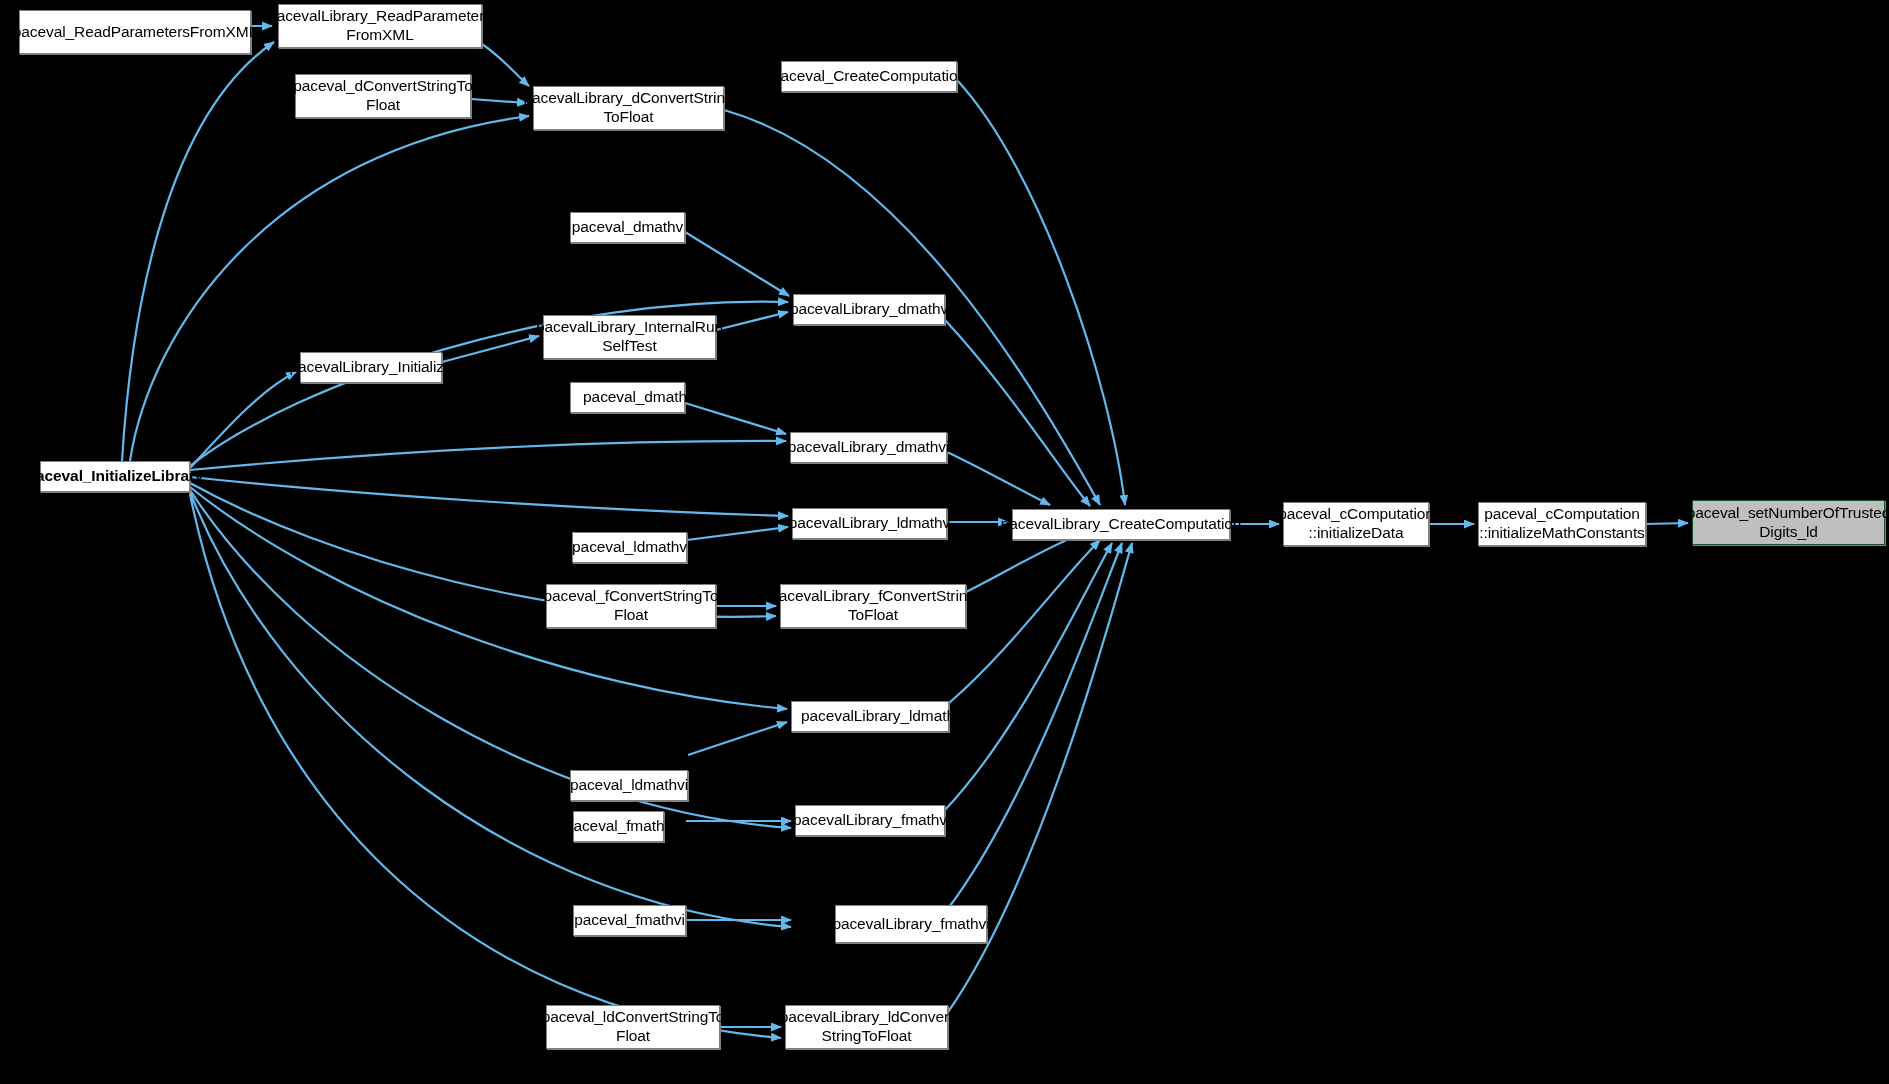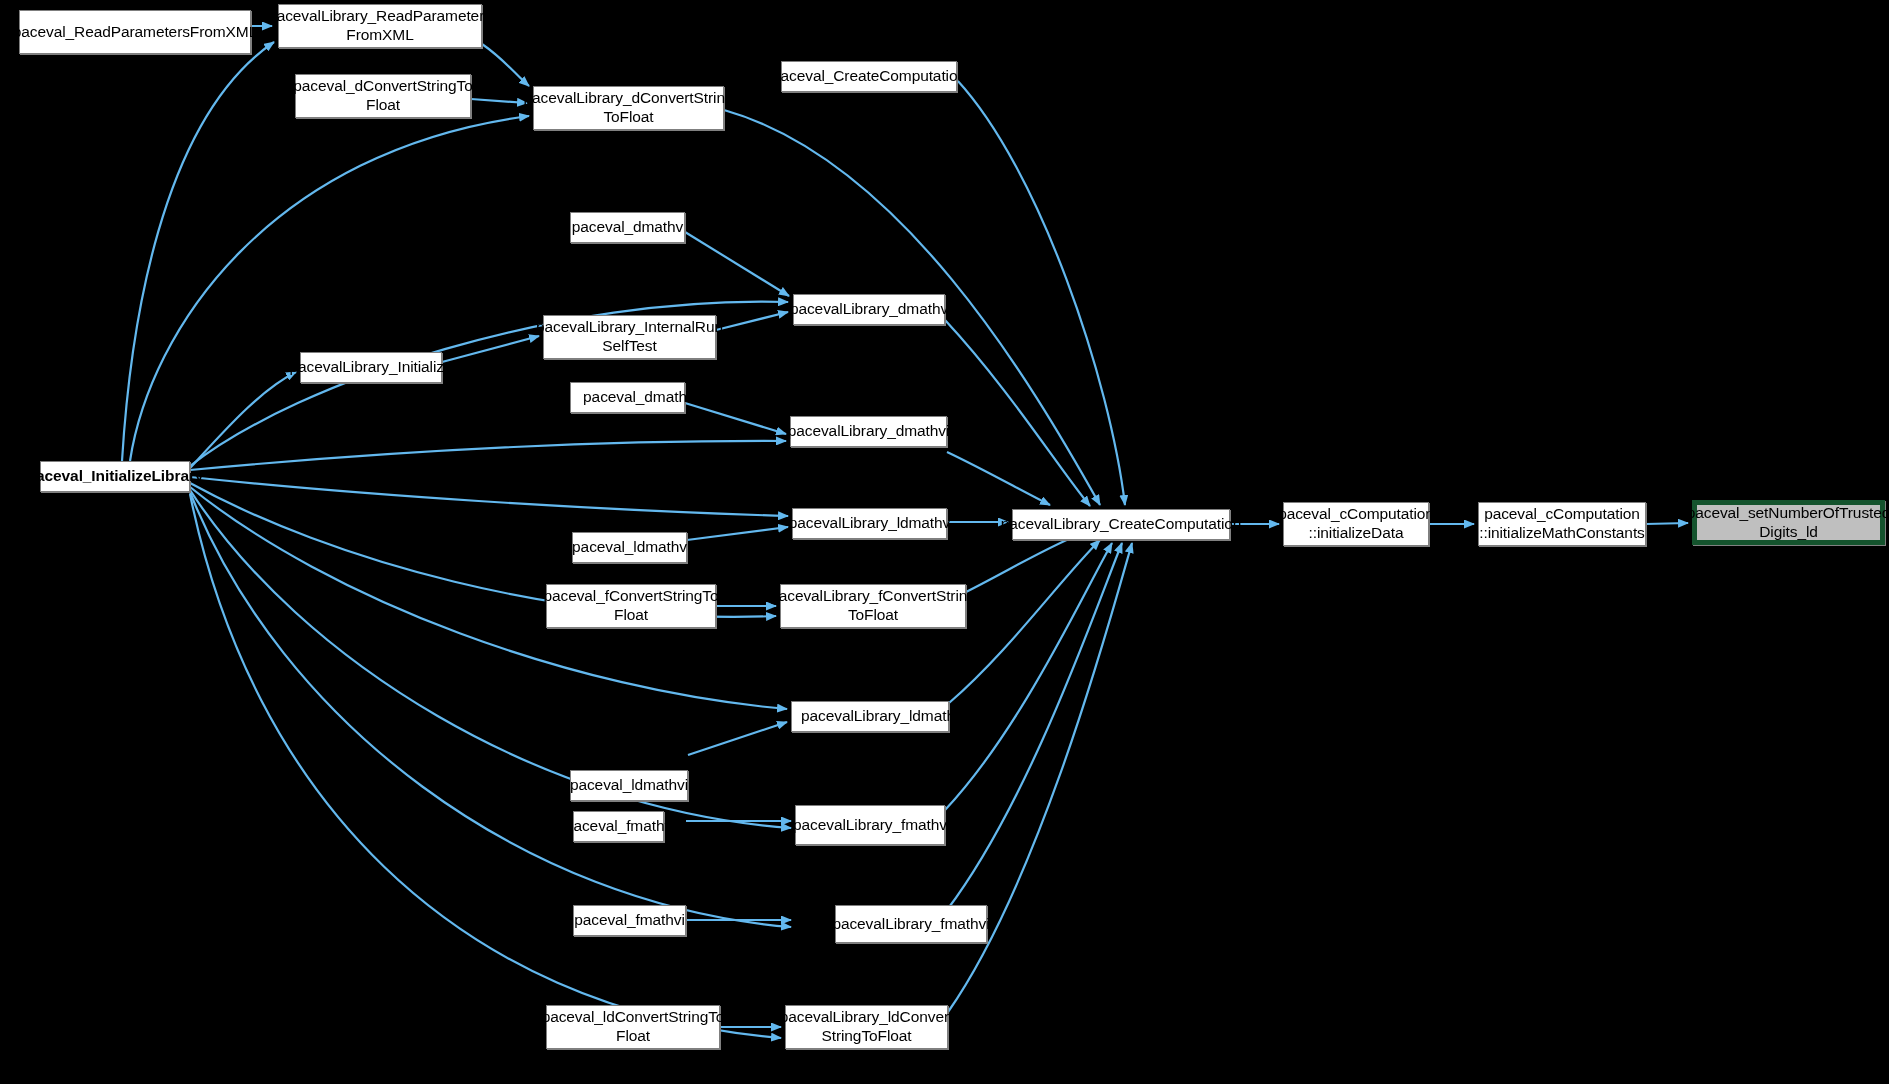--- a/index.html
+++ b/index.html
@@ -26,21 +26,21 @@
     justify-content:center;
     text-align:center;
     letter-spacing:-0.1px;
     white-space:pre-line;
     padding:0 5px;
     cursor:pointer;
     z-index:5;
   }
   .node.current{
     background:#bfbfbf;
-    border:5px solid #14532d;
+    border:1px solid #14532d;
   }
 </style>
 </head>
 <body>
 
 <div id="canvas">
   <svg id="edges" viewBox="0 0 1889 1084" xmlns="http://www.w3.org/2000/svg">
     <defs>
       <marker id="ah" markerWidth="11" markerHeight="9" refX="10" refY="4.5" orient="auto" markerUnits="userSpaceOnUse">
         <path d="M0,0 L11,4.5 L0,9 z" fill="#63b8ee"></path>
@@ -94,39 +94,39 @@
 Float</div>
       <div class="node" style="left: 533px; top: 86px; width: 191px; height: 44px;">pacevalLibrary_dConvertString
 ToFloat</div>
       <div class="node" style="left: 781px; top: 61px; width: 176px; height: 31px;">paceval_CreateComputation</div>
       <div class="node" style="left: 570px; top: 212px; width: 115px; height: 31px;">paceval_dmathv</div>
       <div class="node" style="left: 793px; top: 294px; width: 152px; height: 31px;">pacevalLibrary_dmathv</div>
       <div class="node" style="left: 543px; top: 315px; width: 173px; height: 44px;">pacevalLibrary_InternalRun
 SelfTest</div>
       <div class="node" style="left: 300px; top: 352px; width: 142px; height: 31px;">pacevalLibrary_Initialize</div>
       <div class="node" style="left: 570px; top: 382px; width: 115px; height: 31px; padding-left: 31px;">paceval_dmathvi</div>
-      <div class="node" style="left: 790px; top: 416px; width: 157px; height: 31px;">pacevalLibrary_dmathvi</div>
+      <div class="node" style="left: 790px; top: 432px; width: 157px; height: 31px;">pacevalLibrary_dmathvi</div>
       <div class="node" style="left: 40px; top: 461px; width: 150px; height: 31px; font-weight: bold;">paceval_InitializeLibrary</div>
       <div class="node" style="left: 792px; top: 508px; width: 155px; height: 31px;">pacevalLibrary_ldmathv</div>
       <div class="node" style="left: 1012px; top: 509px; width: 218px; height: 31px;">pacevalLibrary_CreateComputation</div>
       <div class="node" style="left: 572px; top: 532px; width: 115px; height: 31px;">paceval_ldmathv</div>
       <div class="node" style="left: 1283px; top: 502px; width: 146px; height: 44px;">paceval_cComputation
 ::initializeData</div>
       <div class="node" style="left: 1478px; top: 502px; width: 168px; height: 44px;">paceval_cComputation
 ::initializeMathConstants</div>
       <div class="node current" style="left: 1692px; top: 500px; width: 193px; height: 45px;">paceval_setNumberOfTrusted
 Digits_ld</div>
       <div class="node" style="left: 546px; top: 584px; width: 170px; height: 44px;">paceval_fConvertStringTo
 Float</div>
       <div class="node" style="left: 780px; top: 584px; width: 186px; height: 44px;">pacevalLibrary_fConvertString
 ToFloat</div>
       <div class="node" style="left: 791px; top: 701px; width: 158px; height: 31px; padding-left: 32px;">pacevalLibrary_ldmathvi</div>
       <div class="node" style="left: 570px; top: 750px; width: 118px; height: 31px; margin-top: 20px;">paceval_ldmathvi</div>
       <div class="node" style="left: 573px; top: 811px; width: 91px; height: 31px;">paceval_fmathv</div>
-      <div class="node" style="left: 795px; top: 805px; width: 150px; height: 40px;">pacevalLibrary_fmathv</div>
+      <div class="node" style="left: 795px; top: 805px; width: 150px; height: 31px;">pacevalLibrary_fmathv</div>
       <div class="node" style="left: 573px; top: 905px; width: 113px; height: 31px;">paceval_fmathvi</div>
       <div class="node" style="left: 795px; top: 905px; width: 152px; height: 38px; margin-left: 40px;">pacevalLibrary_fmathvi</div>
       <div class="node" style="left: 546px; top: 1005px; width: 174px; height: 44px;">paceval_ldConvertStringTo
 Float</div>
       <div class="node" style="left: 785px; top: 1005px; width: 163px; height: 44px;">pacevalLibrary_ldConvert
 StringToFloat</div>
     </div>
 </div>
 
 </body></html>

